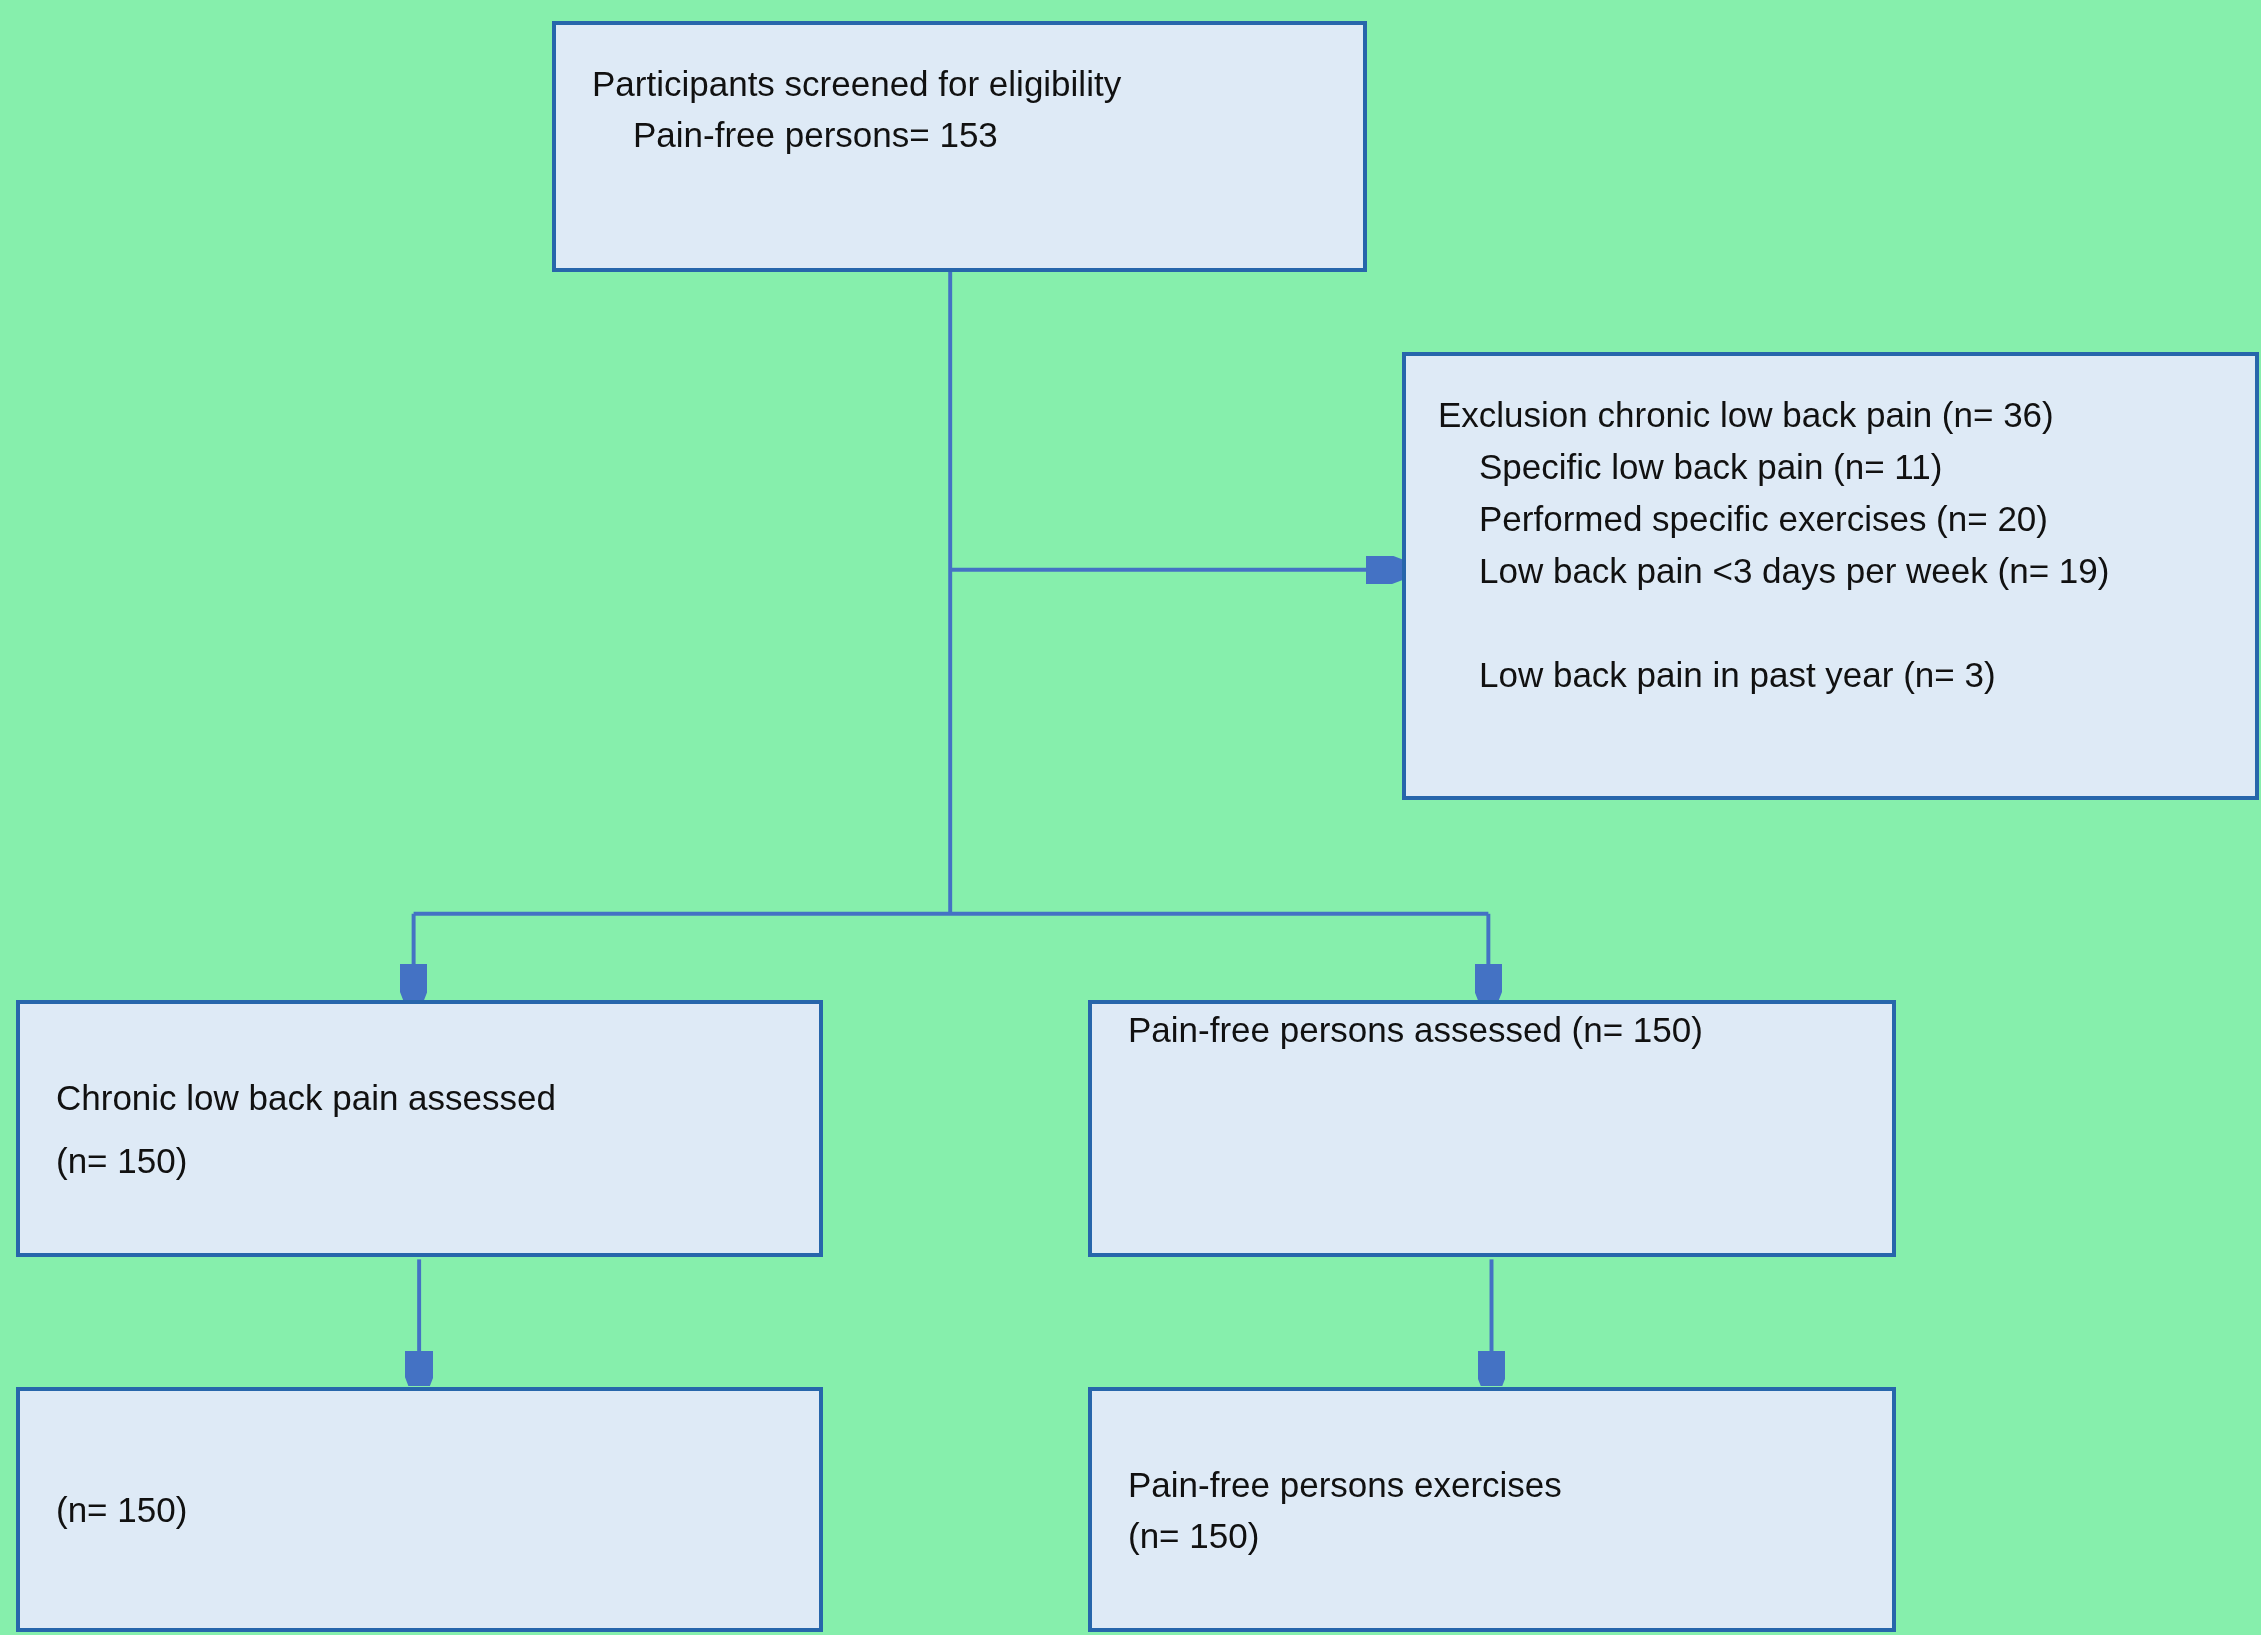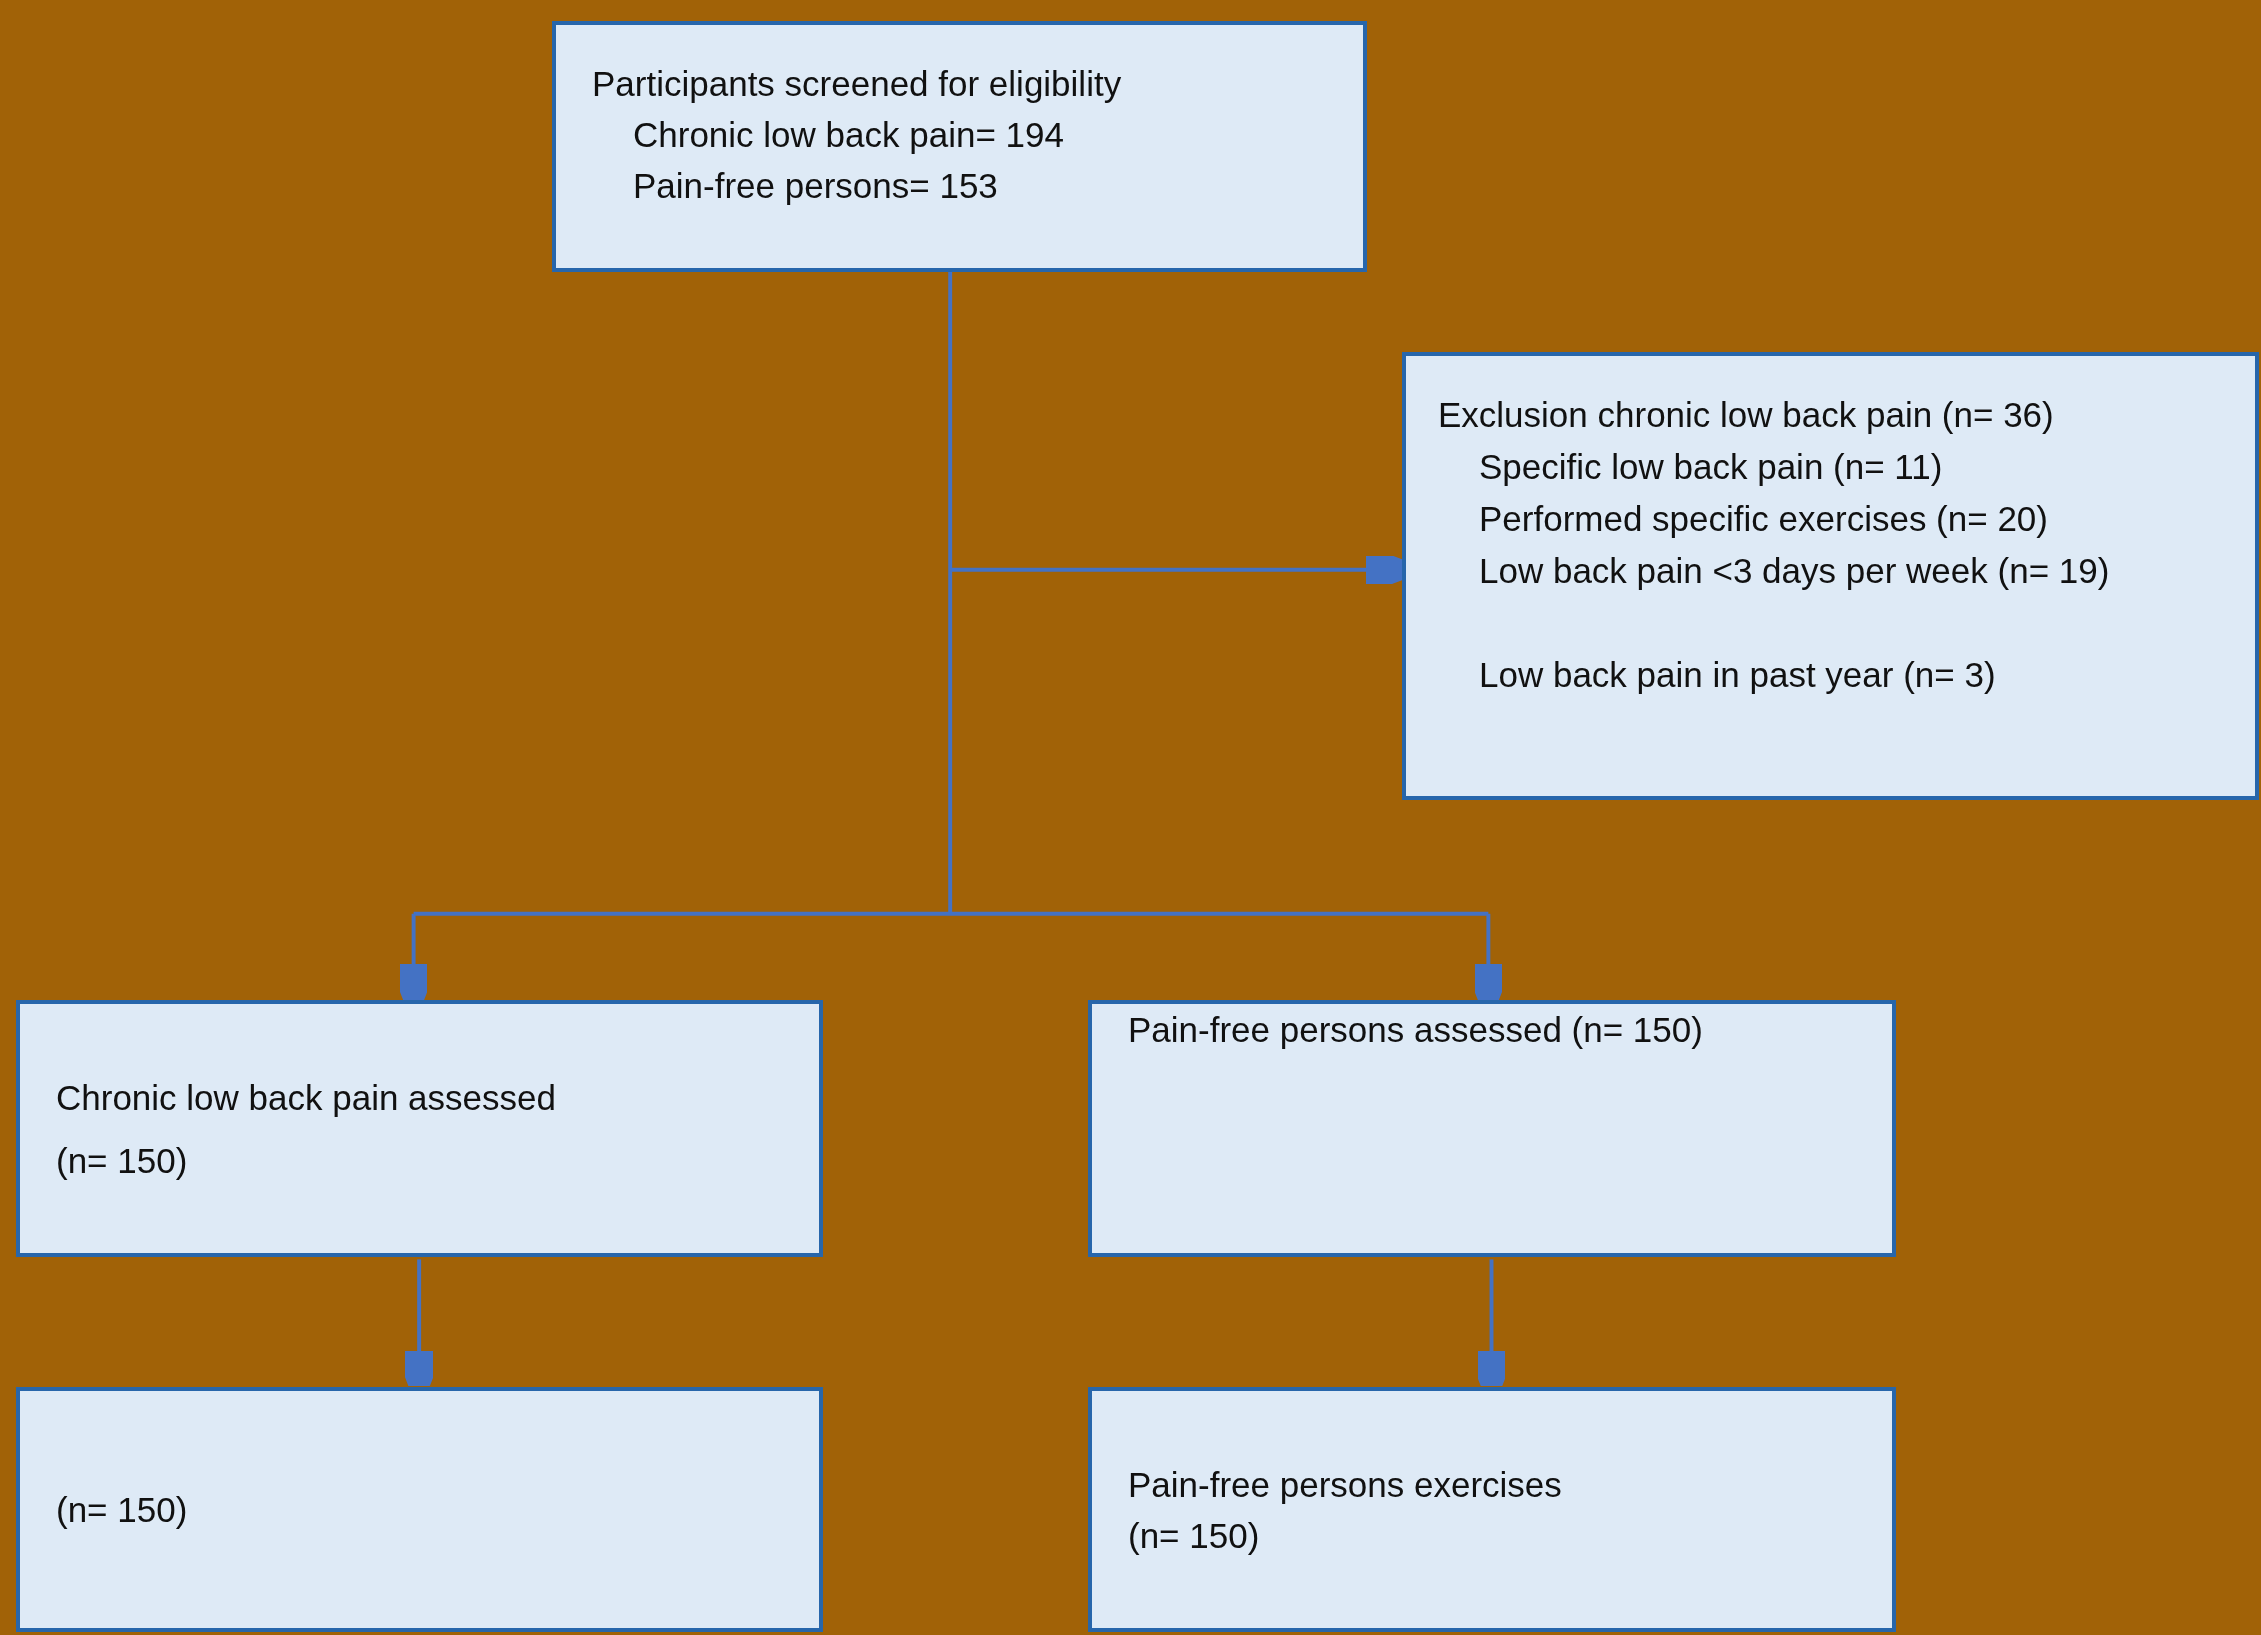--- a/index.html
+++ b/index.html
@@ -1,20 +1,20 @@
 <!DOCTYPE html>
 <html style="font-size:12.6px"><head>
 <meta charset="utf-8">
 <style>
   html, body { margin: 0; padding: 0; background: #ffffff; }
   .canvas {
     position: relative;
     width: 2261px;
     height: 1635px;
-    background: #a16207;
+    background: #86efac;
     font-family: "Liberation Sans", sans-serif;
     color: #111111;
     overflow: hidden;
   }
   .box {
     position: absolute;
     box-sizing: border-box;
     background: #DEEAF6;
     border: 4.7px solid #2766AB;
     font-size: 35px;
@@ -81,21 +81,20 @@
     <path d="M1204,722 H1733" marker-end="url(#arrow)"></path>
     <path d="M524,1158 H1886"></path>
     <path d="M524,1158 V1224" marker-end="url(#arrow)"></path>
     <path d="M1886,1158 V1224" marker-end="url(#arrow)"></path>
     <path d="M531,1596 V1714" marker-end="url(#arrow)"></path>
     <path d="M1890,1596 V1714" marker-end="url(#arrow)"></path>
   </svg>
 
   <div class="box" id="box-screening">
     <div class="line">Participants screened for eligibility</div>
-    <div class="line indent">Chronic low back pain= 194</div>
     <div class="line indent">Pain-free persons= 153</div>
   </div>
 
   <div class="box" id="box-exclusion">
     <div class="line">Exclusion chronic low back pain (n= 36)</div>
     <div class="line indent">Specific low back pain (n= 11)</div>
     <div class="line indent">Performed specific exercises (n= 20)</div>
     <div class="line indent">Low back pain &lt;3 days per week (n= 19)</div>
     <div class="line spacer"></div>
     <div class="line indent">Low back pain in past year (n= 3)</div>

